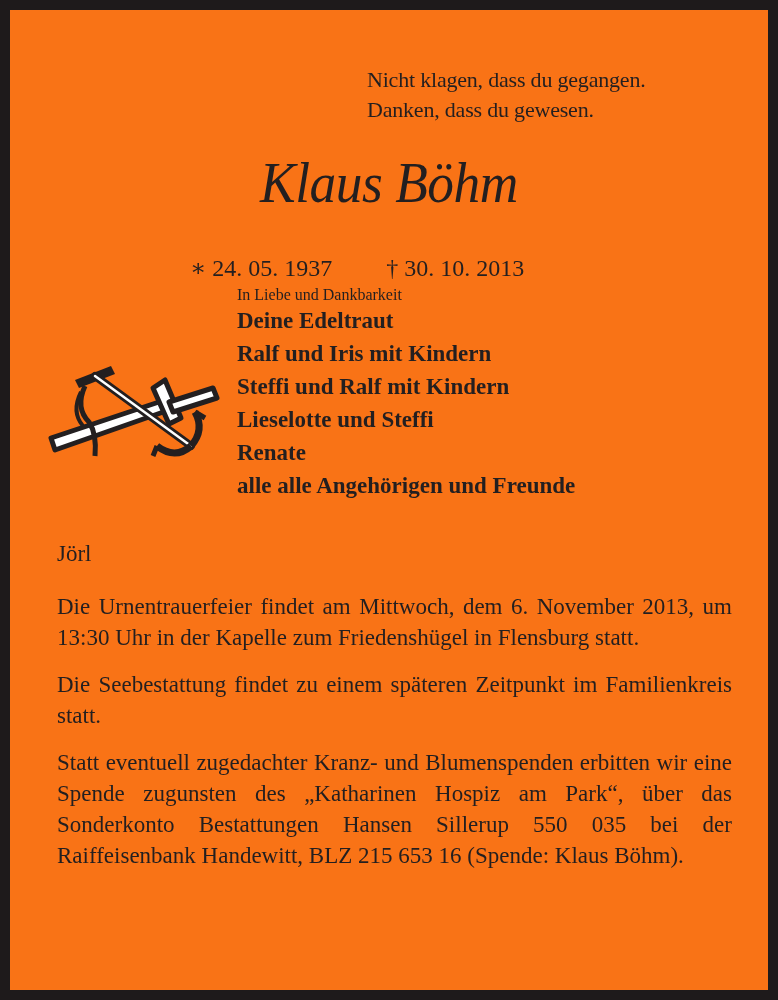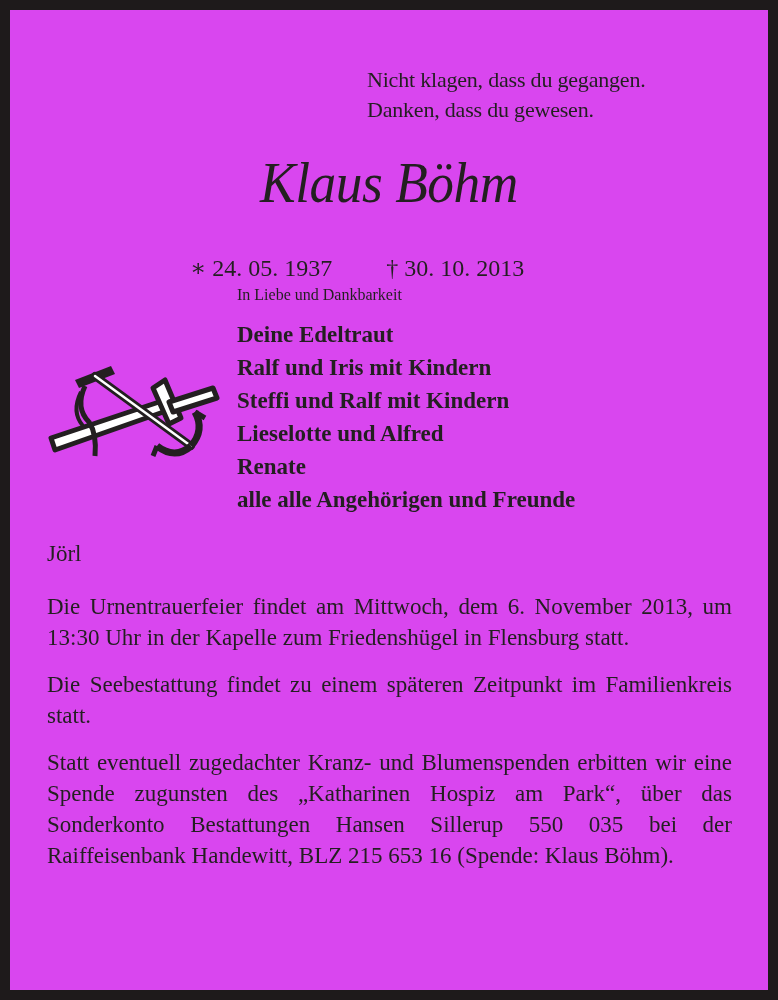--- a/index.html
+++ b/index.html
@@ -5,21 +5,21 @@
     html, body { margin: 0; padding: 0; }
     body {
       width: 778px; height: 1000px; overflow: hidden;
       background: #1e1a1b;
       font-family: "Liberation Serif", "DejaVu Serif", serif;
       color: #231f20;
     }
     .frame {
       position: absolute; left: 10px; top: 10px;
       width: 758px; height: 980px;
-      background: #d946ef;
+      background: #f97316;
     }
     .motto {
       position: absolute; left: 357px; top: 55px;
       font-size: 22px; line-height: 30px;
       letter-spacing: -0.2px;
     }
     .motto div { white-space: nowrap; }
     .name {
       position: absolute; left: 0; width: 758px; top: 138px;
       text-align: center;
@@ -32,34 +32,34 @@
       position: absolute; top: 222px; left: 180px;
       font-size: 24px; white-space: nowrap;
     }
     .dates span { display: inline-block; margin-top: 22px; }
     .dates .death { margin-left: 48px; }
     .thanks {
       position: absolute; left: 227px; top: 270px;
       font-size: 16px; line-height: 30px;
     }
     .mourners {
-      position: absolute; left: 227px; top: 308px;
+      position: absolute; left: 227px; top: 294px;
       font-size: 23px; line-height: 33px; font-weight: bold;
       white-space: nowrap;
     }
     .anchor {
       position: absolute; left: 35px; top: 350px;
       width: 175px; height: 110px;
     }
     .body-text {
       position: absolute; left: 37px; top: 528px; width: 685px;
       font-size: 23px; line-height: 31px;
       text-align: justify;
     }
-    .body-text p { margin: 0 0 16px 0; }
+    .body-text p { margin: 0 0 16px 10px; }
     .place { margin-bottom: 22px !important; }
   </style>
 </head>
 <body>
 
 <div class="frame">
 
   <div class="motto">
     <div>Nicht klagen, dass du gegangen.</div>
     <div>Danken, dass du gewesen.</div>
@@ -94,21 +94,21 @@
 
       <path d="M40 26 Q30 48 44 62 Q52 74 50 96" fill="none" stroke="#231f20" stroke-width="5"></path>
       <path d="M36 32 Q26 52 38 66" fill="none" stroke="#231f20" stroke-width="4"></path>
     </svg>
   </div>
 
   <div class="mourners">
     <div>Deine Edeltraut</div>
     <div>Ralf und Iris mit Kindern</div>
     <div>Steffi und Ralf mit Kindern</div>
-    <div>Lieselotte und Alfred</div>
+    <div>Lieselotte und Steffi</div>
     <div>Renate</div>
     <div>alle alle Angehörigen und Freunde</div>
   </div>
 
   <div class="body-text">
     <p class="place">Jörl</p>
     <p>Die Urnentrauerfeier findet am Mittwoch, dem 6. November 2013, um 13:30 Uhr in der Kapelle zum Friedenshügel in Flensburg statt.</p>
     <p>Die Seebestattung findet zu einem späteren Zeitpunkt im Familienkreis statt.</p>
     <p>Statt eventuell zugedachter Kranz- und Blumenspenden erbitten wir eine Spende zugunsten des „Katharinen Hospiz am Park“, über das Sonderkonto Bestattungen Hansen Sillerup   550 035 bei der Raiffeisenbank Handewitt, BLZ 215 653 16 (Spende: Klaus Böhm).</p>
   </div>

